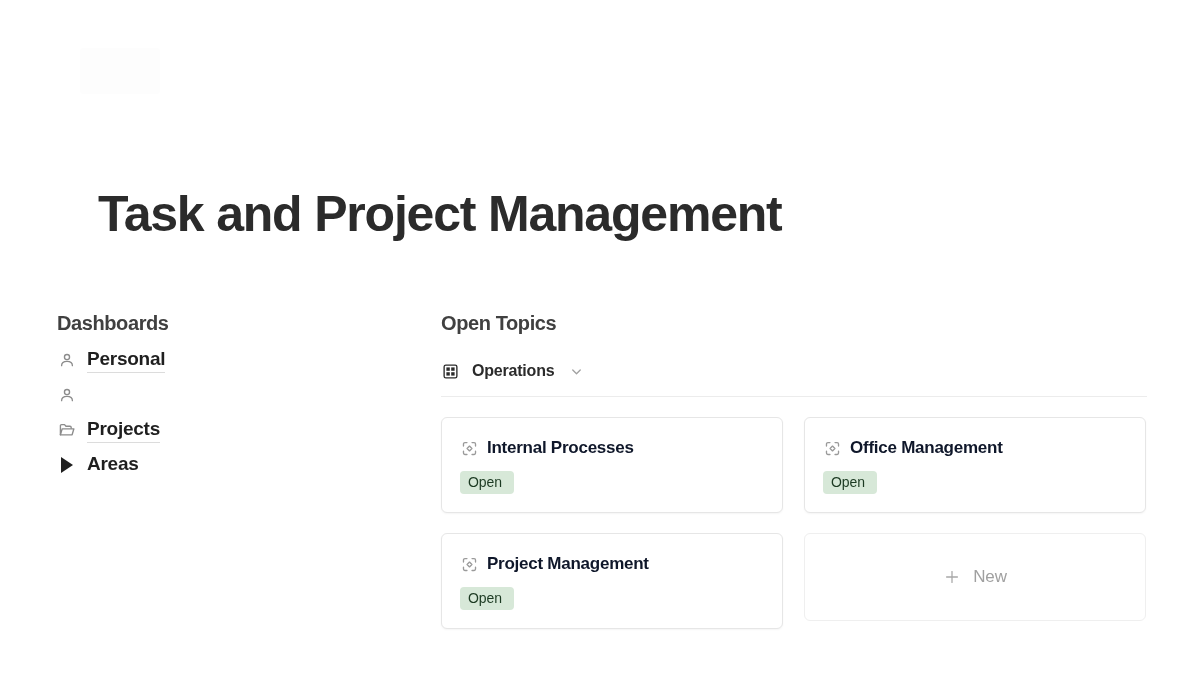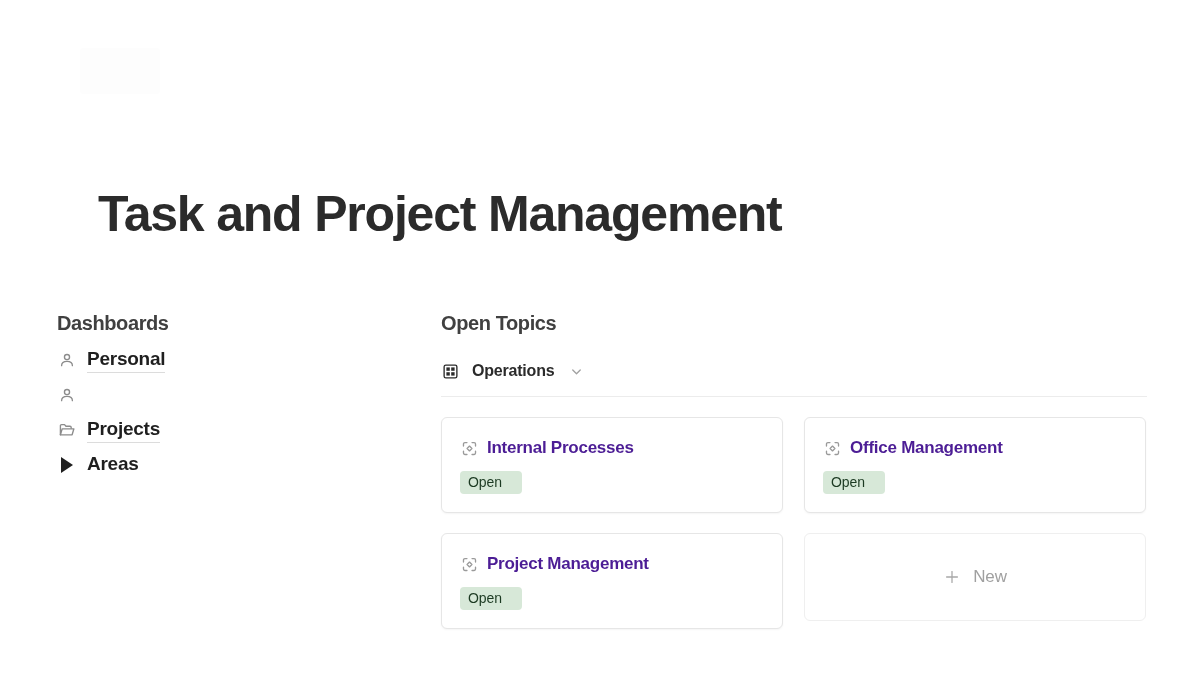--- a/index.html
+++ b/index.html
@@ -196,31 +196,31 @@
     flex: 0 0 18px;
     display: inline-flex;
     align-items: center;
     justify-content: center;
     color: #9a9a9a;
   }
 
   .card-title {
     font-size: 17px;
     font-weight: 600;
-    color: #4c1d95;
+    color: #0f172a;
     letter-spacing: -0.25px;
     white-space: nowrap;
     overflow: hidden;
     text-overflow: ellipsis;
   }
 
   .badge {
     display: inline-block;
     margin-top: 13px;
-    padding: 3px 20px 4px 8px;
+    padding: 3px 12px 4px 8px;
     border-radius: 4px;
     background: #d7e8d8;
     color: #1c3a22;
     font-size: 14px;
     line-height: 16px;
     letter-spacing: -0.1px;
   }
 
   
   .card-new {

